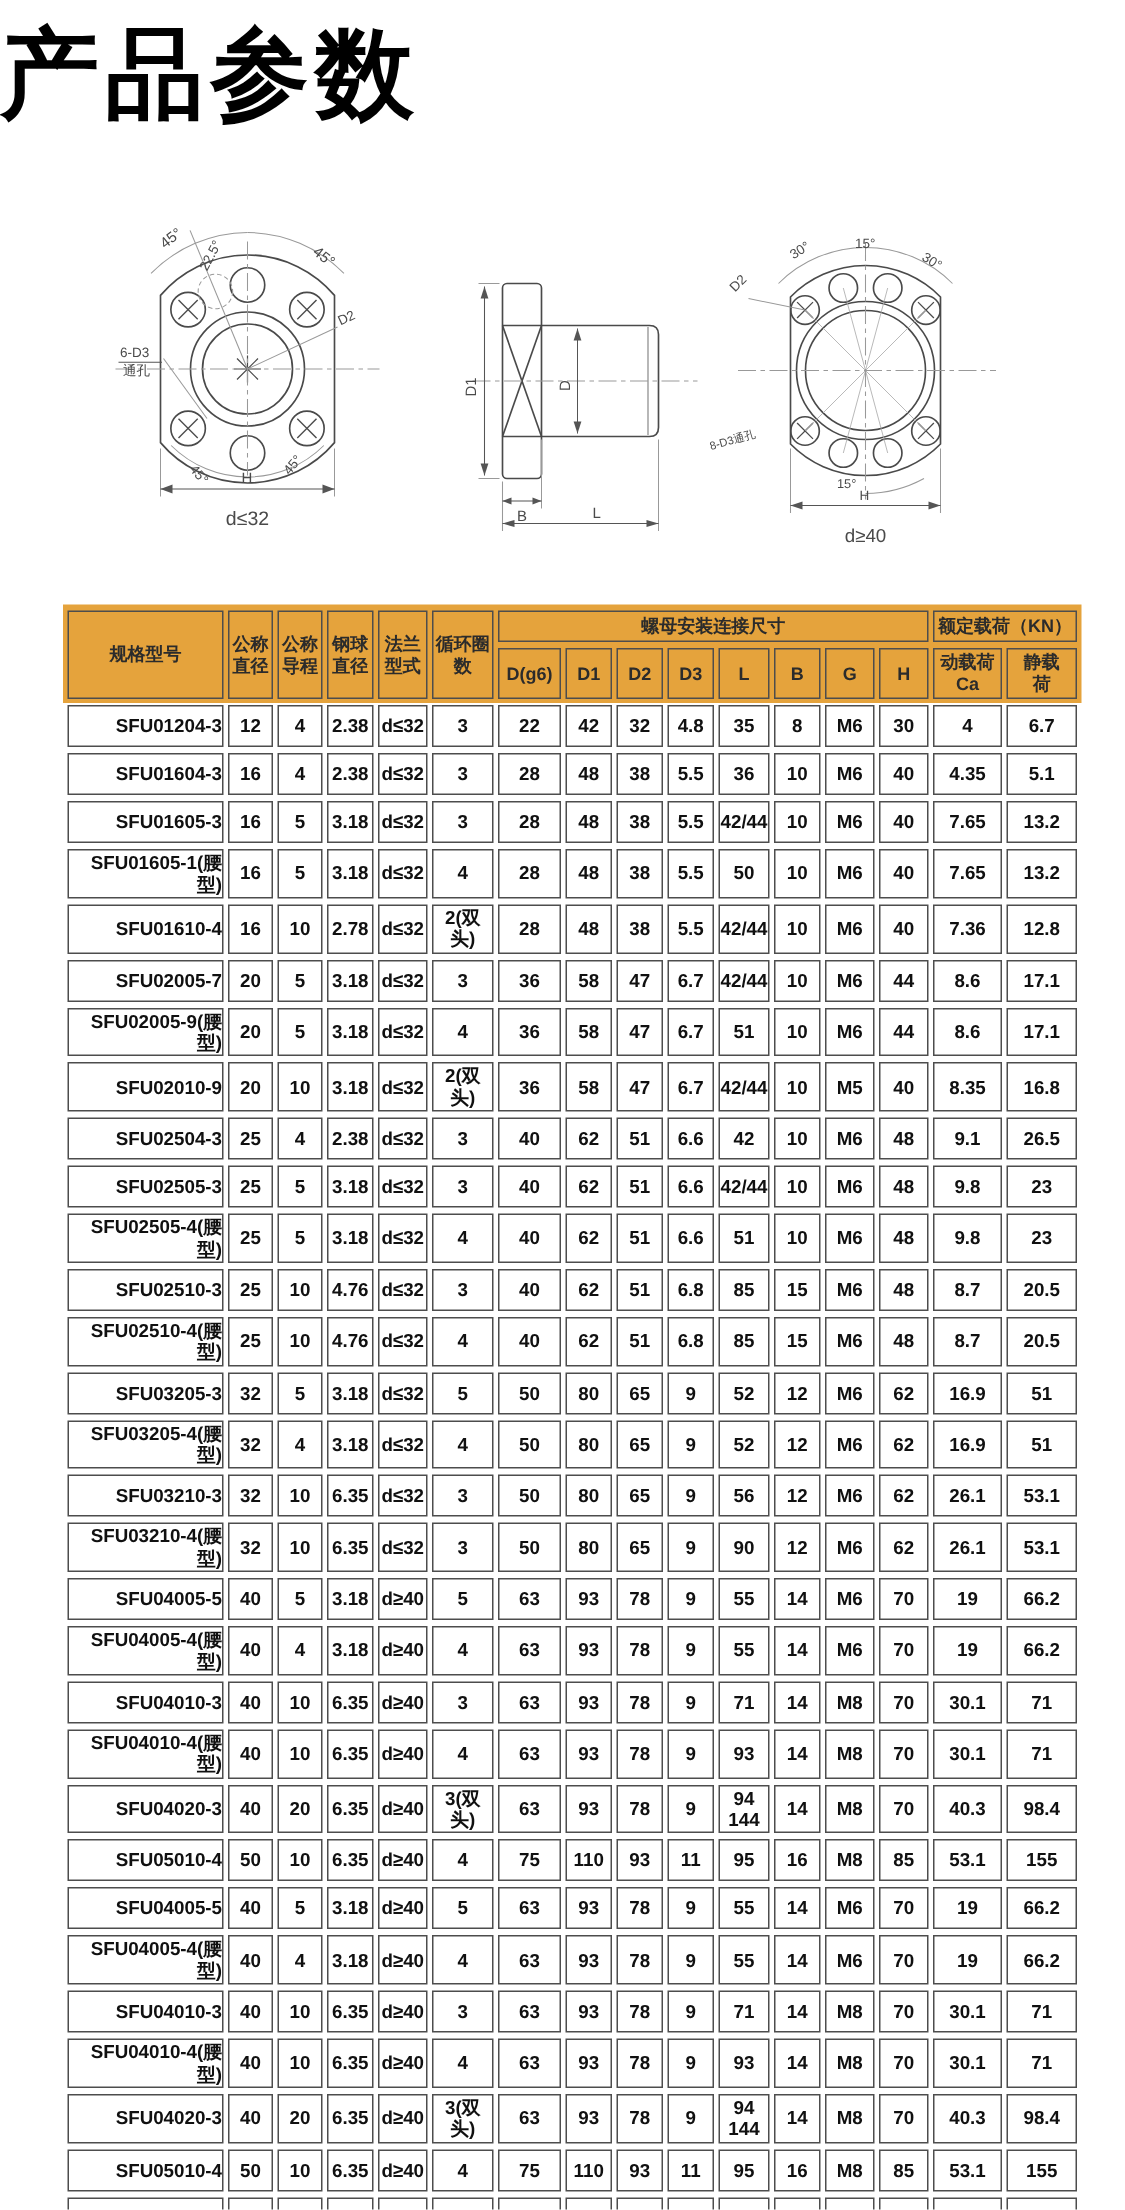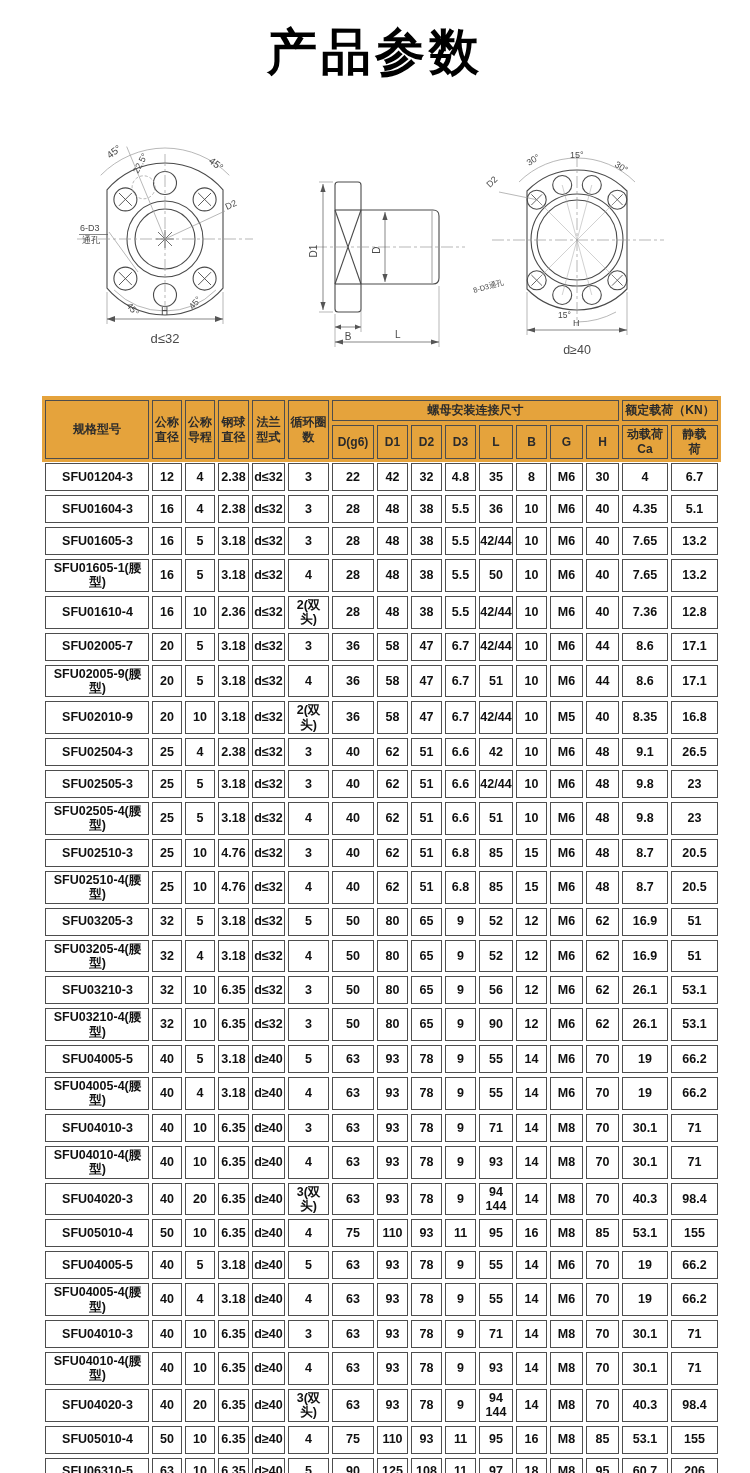--- a/index.html
+++ b/index.html
@@ -1,41 +1,41 @@
 <!DOCTYPE html>
 <html><head>
 <meta charset="utf-8">
 <style>
   html,body{margin:0;padding:0;}
   body{
     width:750px;height:1473px;background:#ffffff;position:relative;overflow:hidden;
     font-family:"Liberation Sans","DejaVu Sans",sans-serif;
   }
   .page-title{
-    margin-top:22px;text-align:center;font-size:50px;font-weight:bold;
+    margin-top:10px;font-size:66px;font-weight:bold;
     letter-spacing:4px;color:#000;line-height:1.2;
   }
   .diagrams{position:relative;height:268px;margin-top:30px;}
   .diagrams svg{position:absolute;}
   .diagrams text{fill:#4a4a4a;font-family:"Liberation Sans","DejaVu Sans",sans-serif;}
   .spec-table{
     border-collapse:separate;border-spacing:3px 4px;table-layout:fixed;width:664px;
     margin:16px 0 0 42px;
     background:linear-gradient(to bottom,#E5A33C 0,#E5A33C 66px,#ffffff 66px);
   }
   .spec-table th{
     background:#E5A33C;border:1px solid #4d4d4d;font-size:12px;font-weight:bold;
     color:#2b2b2b;padding:1px 0;line-height:1.25;white-space:pre-line;text-align:center;
   }
   .spec-table thead tr.grp th{height:17px;font-size:12px;}
   .spec-table td{
     background:#fff;border:1px solid #4d4d4d;text-align:center;font-size:12.5px;
     font-weight:bold;color:#101010;height:24px;padding:1px 0;white-space:pre-line;line-height:1.15;
   }
-  .spec-table td.model{text-align:center;padding-left:1px;}
+  .spec-table td.model{text-align:right;padding-left:1px;}
 </style>
 </head>
 <body>
 
 <div class="page-title">产品参数</div>
 
 <div class="diagrams">
 
   <svg style="left:52px;top:0" width="236" height="258" viewBox="0 0 236 258">
     <g stroke="#4a4a4a" fill="none" stroke-width="1.1">
@@ -305,21 +305,21 @@
         <td>10</td>
         <td>M6</td>
         <td>40</td>
         <td>7.65</td>
         <td>13.2</td>
       </tr>
       <tr>
         <td class="model">SFU01610-4</td>
         <td>16</td>
         <td>10</td>
-        <td>2.36</td>
+        <td>2.78</td>
         <td>d≤32</td>
         <td>2(双头)</td>
         <td>28</td>
         <td>48</td>
         <td>38</td>
         <td>5.5</td>
         <td>42/44</td>
         <td>10</td>
         <td>M6</td>
         <td>40</td>

